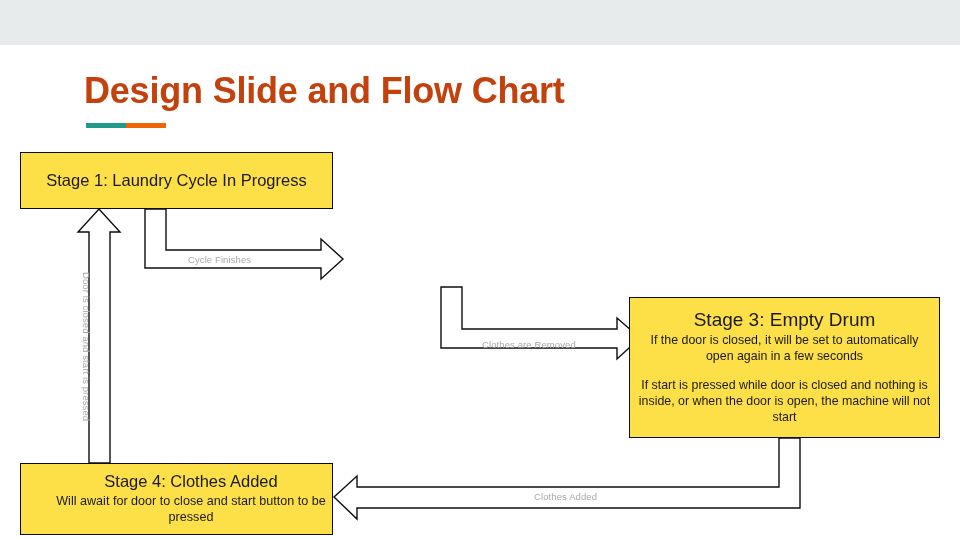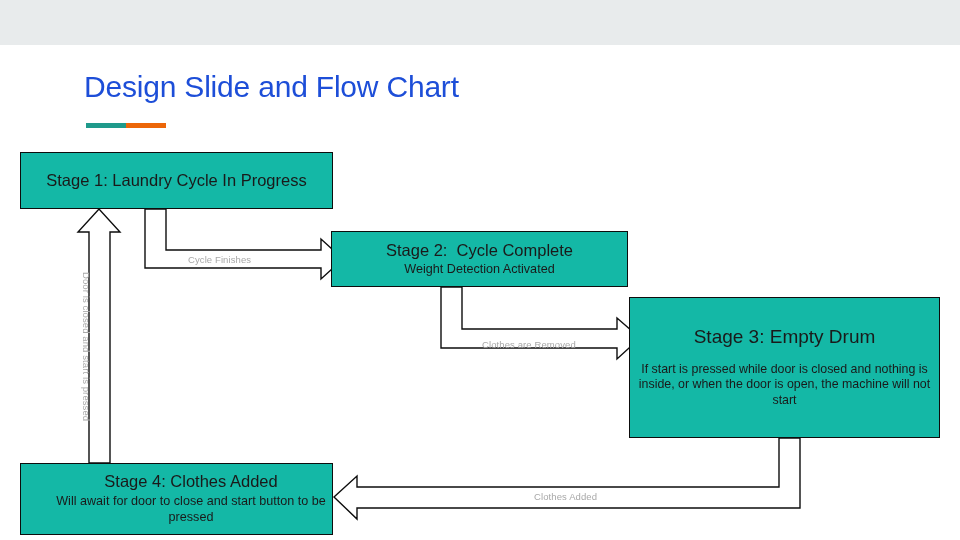--- a/index.html
+++ b/index.html
@@ -27,23 +27,23 @@
     left: 0;
     top: 0;
     width: 960px;
     height: 45px;
     background: #e8ebec;
   }
   .slide-title {
     position: absolute;
     left: 84px;
     top: 70px;
-    font-size: 30px;
-    font-weight: normal;
-    color: #1d4ed8;
+    font-size: 36px;
+    font-weight: bold;
+    color: #c2410c;
     letter-spacing: -0.2px;
     white-space: nowrap;
   }
   .accent-bar {
     position: absolute;
     left: 86px;
     top: 123px;
     width: 80px;
     height: 5px;
     display: flex;
@@ -63,21 +63,21 @@
   .flow svg {
     position: absolute;
     left: 0;
     top: 0;
     display: block;
   }
   .node {
     position: absolute;
     box-sizing: border-box;
     border: 1.4px solid #0d0d0d;
-    background: #14b8a6;
+    background: #fde047;
     display: flex;
     flex-direction: column;
     align-items: center;
     justify-content: center;
     text-align: center;
     color: #1a1a1a;
     padding: 3px 6px;
   }
   .node .n-title {
     font-size: 16.5px;
@@ -174,27 +174,24 @@
                  L 120,232
                  L 110,232
                  L 110,463 Z"></path>
       </g>
     </svg>
 
     <div class="node" id="node-stage1" style="border-color: rgb(13, 13, 13);">
       <div class="n-title">Stage 1: Laundry Cycle In Progress</div>
     </div>
 
-    <div class="node" id="node-stage2" style="border-color: rgb(13, 13, 13);">
-      <div class="n-title">Stage 2:  Cycle Complete</div>
-      <div class="n-sub">Weight Detection Activated</div>
-    </div>
 
     <div class="node" id="node-stage3" style="border-color: rgb(13, 13, 13);">
       <div class="n-title">Stage 3: Empty Drum</div>
+      <div class="n-sub">If the door is closed, it will be set to automatically open again in a few seconds</div>
       <div class="n-sub2">If start is pressed while door is closed and nothing is inside, or when the door is open, the machine will not start</div>
     </div>
 
     <div class="node" id="node-stage4" style="border-color: rgb(13, 13, 13);">
       <div class="n-title">Stage 4: Clothes Added</div>
       <div class="n-sub">Will await for door to close and start button to be pressed</div>
     </div>
 
     <div class="edge-label" id="label-cycle-finishes" style="color: rgb(168, 168, 168);">Cycle Finishes</div>
 

